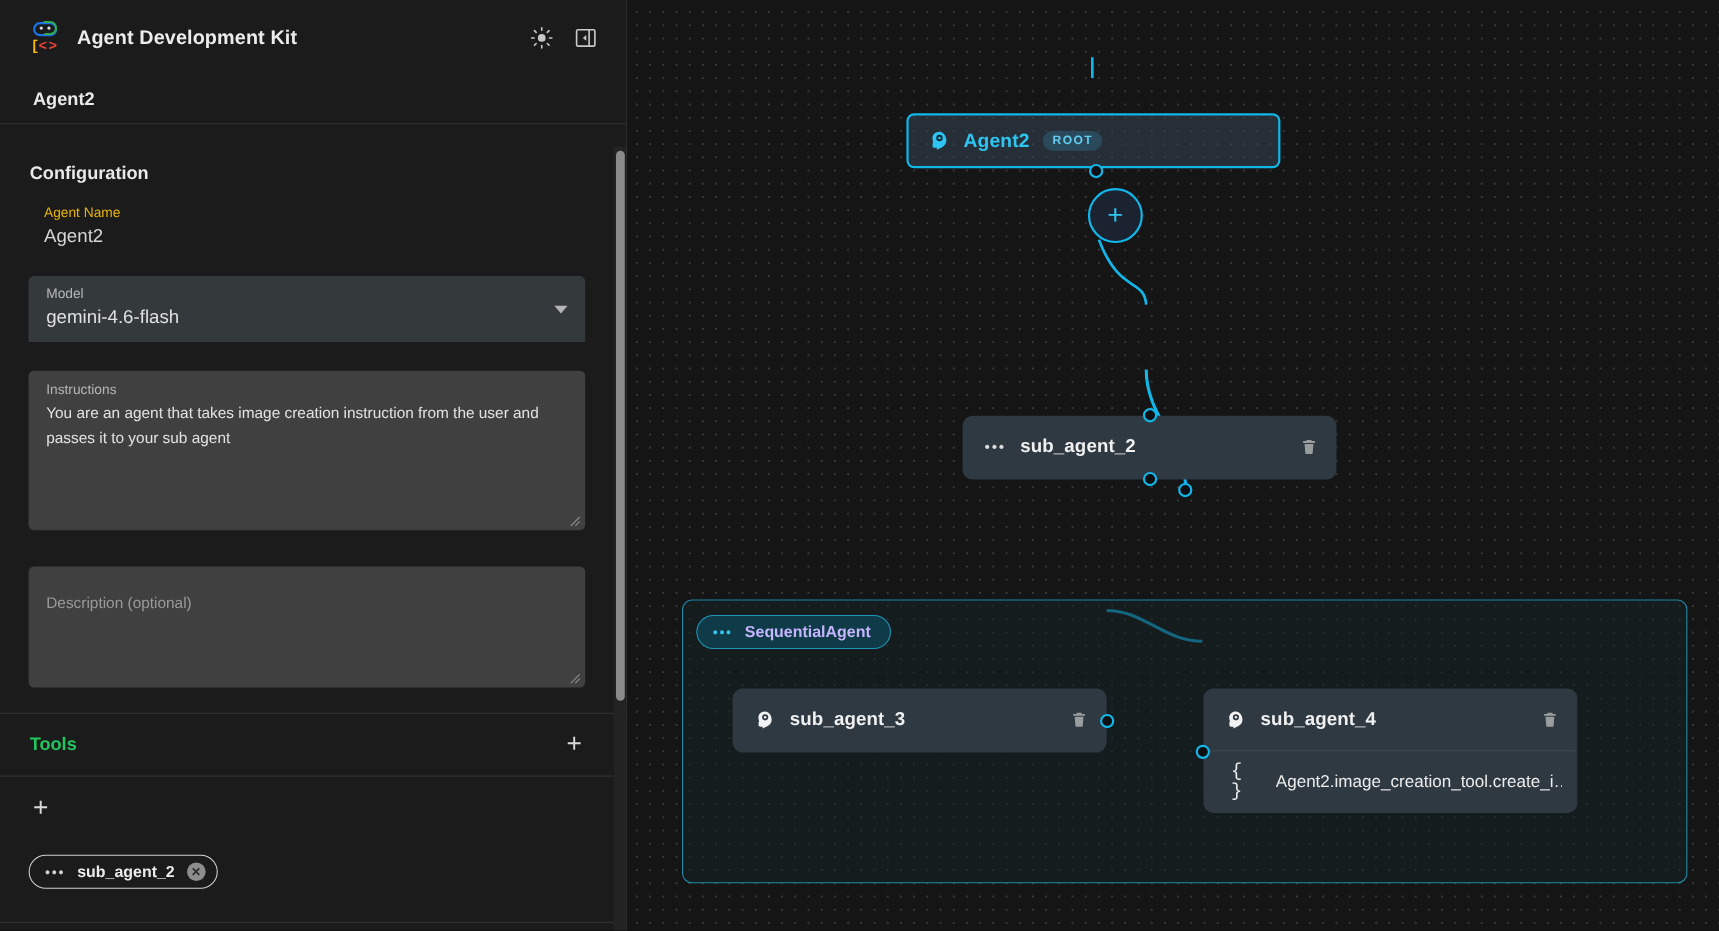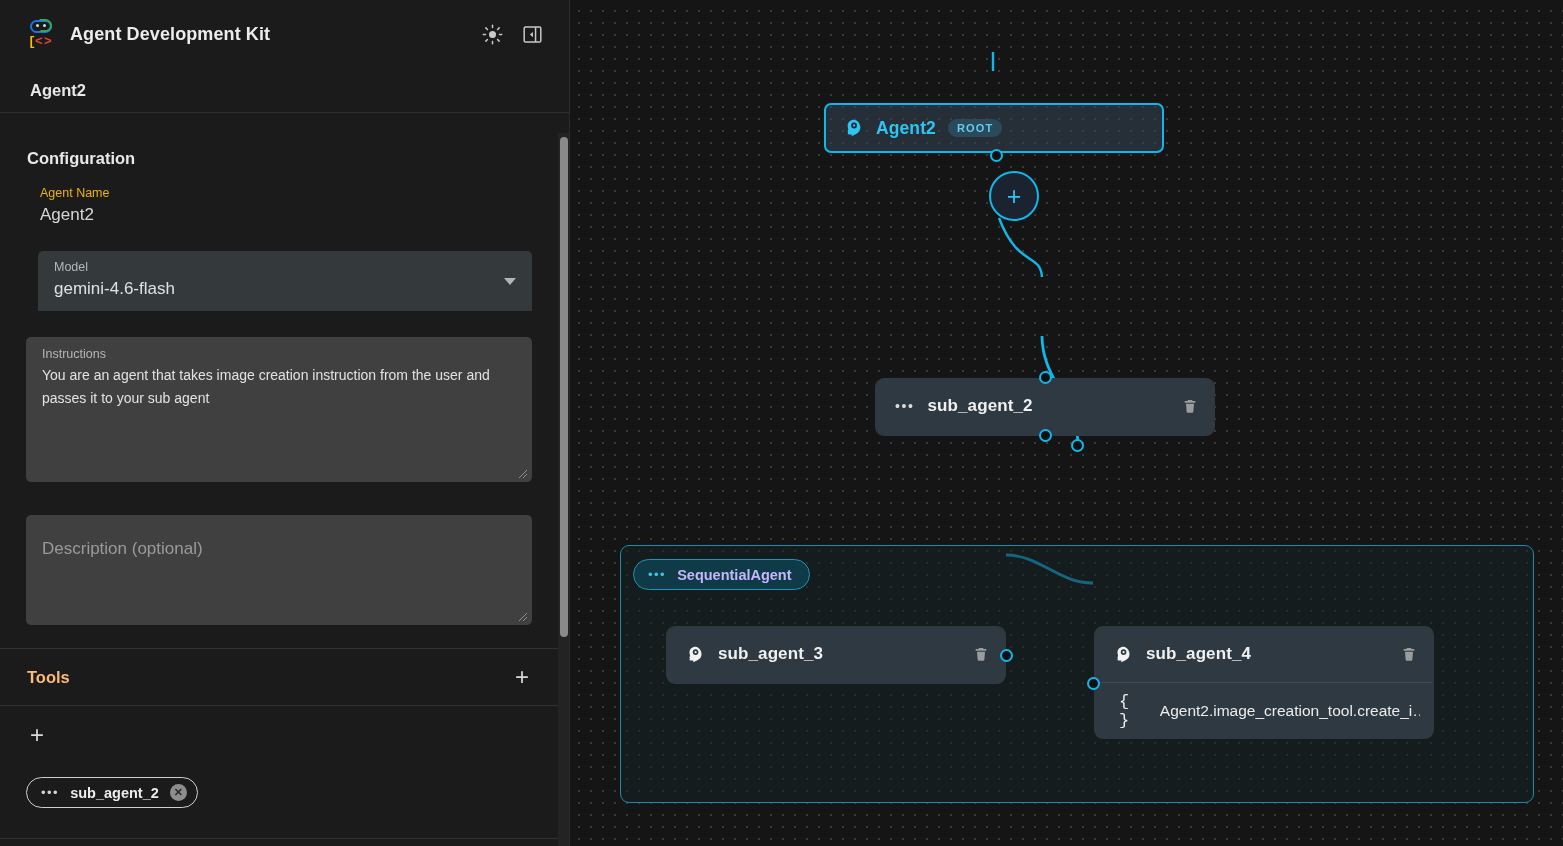--- a/index.html
+++ b/index.html
@@ -153,21 +153,21 @@
   .caret {
     position: absolute;
     right: 0; top: 22px;
     width: 0; height: 0;
     border-left: 6px solid transparent;
     border-right: 6px solid transparent;
     border-top: 7px solid #b4b4b4;
   }
 
   .filled-field {
-    margin: 25px 38px 0 38px;
+    margin: 25px 38px 0 26px;
     background: #343a3c;
     border-radius: 5px 5px 0 0;
     height: 60px;
     position: relative;
     padding: 9px 16px 0 16px;
     cursor: pointer;
   }
   .filled-field .field-label { font-size: 12.5px; color: #b6b6b6; }
   .filled-field .field-value { font-size: 17px; color: #e0e0e0; }
   .filled-field .caret { right: 16px; top: 27px; }
@@ -187,21 +187,21 @@
     color: #b6b6b6;
     line-height: 15px;
     margin-bottom: 2px;
   }
   .ta-text {
     font-size: 14px;
     color: #e2e2e2;
     line-height: 23px;
   }
   .ta-placeholder {
-    font-size: 17px;
+    font-size: 14px;
     color: #9a9a9a;
     line-height: 23px;
     padding-top: 12px;
   }
   .resize-grip {
     position: absolute;
     right: 4px; bottom: 3px;
     width: 12px; height: 12px;
     opacity: .55;
   }
@@ -217,21 +217,21 @@
     display: flex;
     align-items: center;
     padding: 0 38px 0 27px;
     border-bottom: 1px solid #323232;
     cursor: pointer;
   }
   .collapse-row .ctitle {
     flex: 1;
     font-size: 16.5px;
     font-weight: 700;
-    color: #fdba74;
+    color: #22c55e;
   }
   .plus-btn {
     font-size: 24px;
     color: #d8d8d8;
     line-height: 20px;
     font-weight: 300;
     cursor: pointer;
     padding: 0 3px;
   }
   .collapse-row.no-border { border-bottom: none; }

